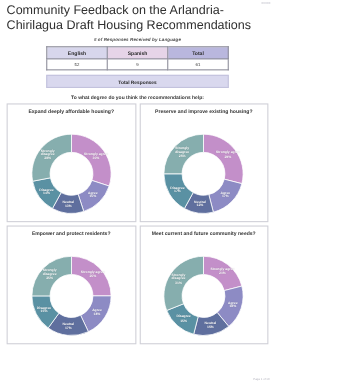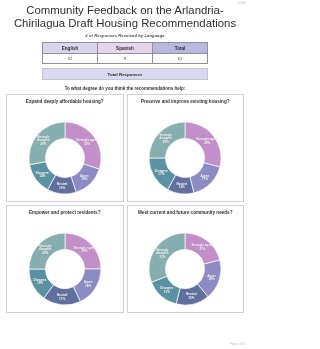--- a/index.html
+++ b/index.html
@@ -17,21 +17,21 @@
     position:absolute;top:2px;right:4px;
     font-size:2.6px;letter-spacing:.2px;
     color:#b9b9c4;
   }
   .page-footer{
     position:absolute;bottom:3px;right:5px;
     font-size:2.6px;color:#b3b3bd;
   }
 
   .title{
-    text-align:center;
+    text-align:left;
     font-size:11.4px;
     line-height:13.2px;
     color:#2f2f2f;
     padding:4px 6px 0 6px;
     font-weight:400;
   }
   .subtitle{
     text-align:center;
     font-size:4.1px;
     font-style:italic;

